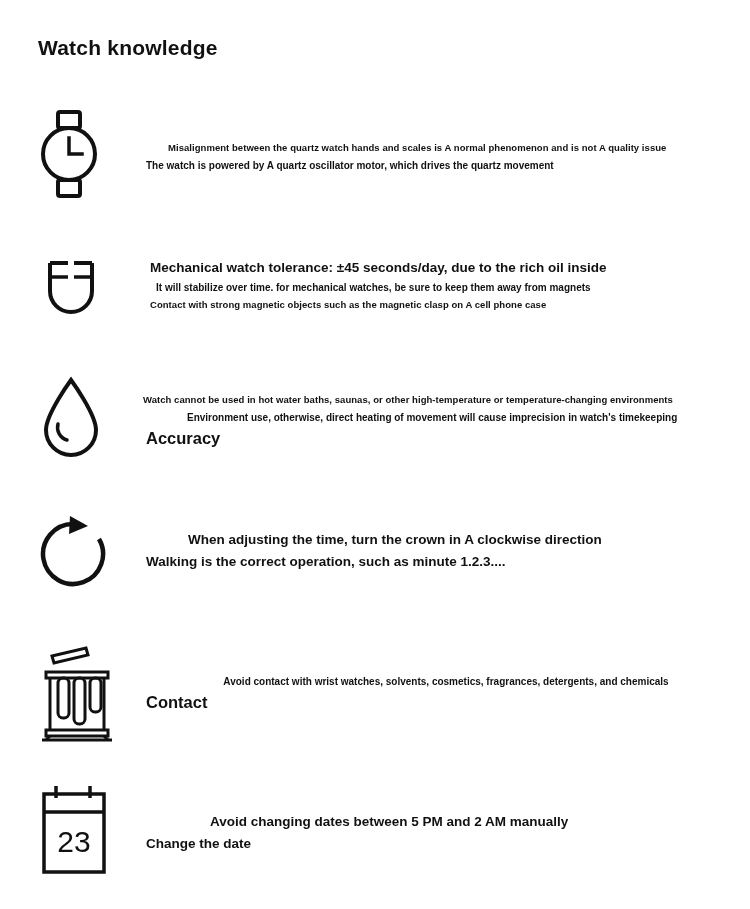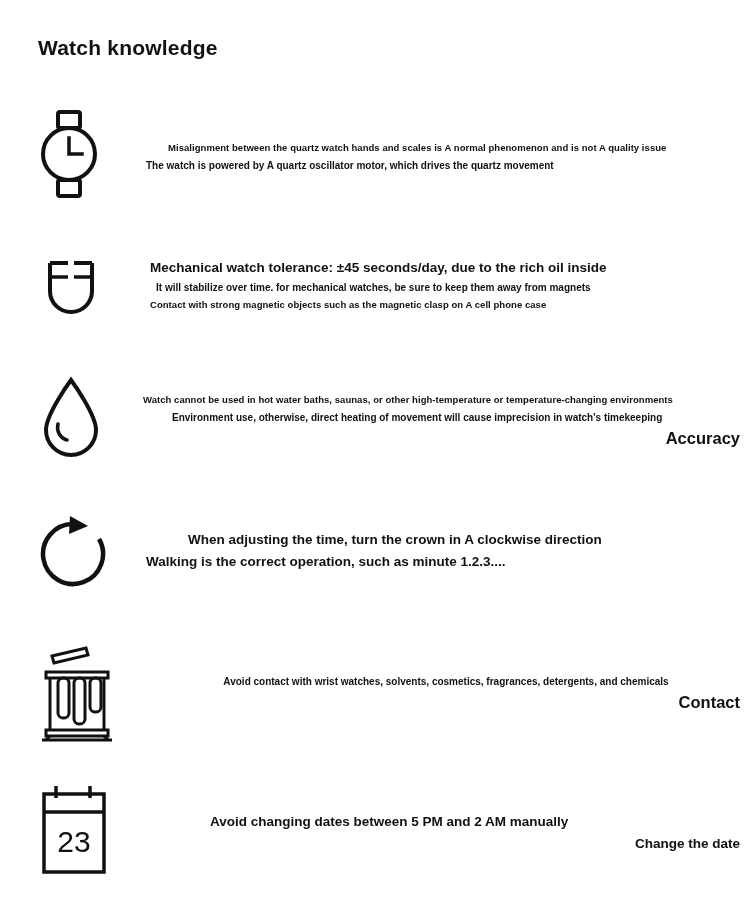--- a/index.html
+++ b/index.html
@@ -61,21 +61,20 @@
     font-size: 10px;
     font-weight: bold;
   }
   .t-big {
     font-size: 13.5px;
     font-weight: bold;
   }
   .t-head {
     font-size: 16.5px;
     font-weight: bold;
-    text-align: right;
   }
   .ln-1 { margin-bottom: 7px; }
   .ln-2 { margin-bottom: 6px; }
 
   
   #sec-quartz   { top: 108px; }
   #sec-magnet   { top: 236px; }
   #sec-water    { top: 372px; }
   #sec-crown    { top: 508px; }
   #sec-contact  { top: 640px; }
@@ -130,21 +129,21 @@
     <div class="icon-box" style="top:0;">
       <span class="icon">
         <svg width="66" height="92" viewBox="0 0 66 92">
           <path d="M33 8 C33 8 8 42 8 58 a25 25 0 0 0 50 0 C58 42 33 8 33 8 Z" fill="none" stroke="#111" stroke-width="4"></path>
           <path d="M20 52 a13 13 0 0 0 9 16" fill="none" stroke="#111" stroke-width="3.5" stroke-linecap="round"></path>
         </svg>
       </span>
     </div>
     <div class="lines" style="top:22px;">
       <span class="line t-small ln-1" style="margin-left:3px;">Watch cannot be used in hot water baths, saunas, or other high-temperature or temperature-changing environments</span>
-      <span class="line t-mid ln-2" style="margin-left:16px;padding-left:16px;">Environment use, otherwise, direct heating of movement will cause imprecision in watch's timekeeping</span>
+      <span class="line t-mid ln-2" style="margin-left:31px;padding-left:16px;">Environment use, otherwise, direct heating of movement will cause imprecision in watch's timekeeping</span>
       <span class="line t-head" style="margin-left:6px;">Accuracy</span>
     </div>
   </div>
 
   <div class="section" id="sec-crown">
     <div class="icon-box" style="top:0;">
       <span class="icon">
         <svg width="70" height="84" viewBox="0 0 70 84">
           <path d="M35 12 a30 30 0 1 0 26 15" fill="none" stroke="#111" stroke-width="4.5" stroke-linecap="butt"></path>
           <polygon points="32,4 50,14 31,22" fill="#111"></polygon>
@@ -188,17 +187,17 @@
           <line x1="18" y1="4" x2="18" y2="16" stroke="#111" stroke-width="3.5"></line>
           <line x1="52" y1="4" x2="52" y2="16" stroke="#111" stroke-width="3.5"></line>
           <rect x="6" y="12" width="60" height="78" fill="none" stroke="#111" stroke-width="3.5"></rect>
           <line x1="6" y1="30" x2="66" y2="30" stroke="#111" stroke-width="3.5"></line>
           <text x="36" y="70" font-family="Liberation Sans, sans-serif" font-size="30" text-anchor="middle" fill="#111">23</text>
         </svg>
       </span>
     </div>
     <div class="lines" style="top:34px;">
       <span class="line t-big ln-1" style="margin-left:70px;">Avoid changing dates between 5 PM and 2 AM manually</span>
-      <span class="line t-big" style="margin-left:6px;text-align:right;">Change the date</span>
+      <span class="line t-big" style="margin-left:6px;">Change the date</span>
     </div>
   </div>
 
 </div>
 
 </body></html>

